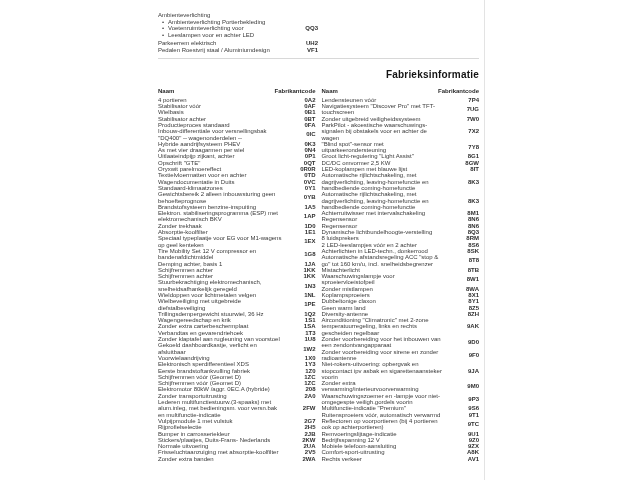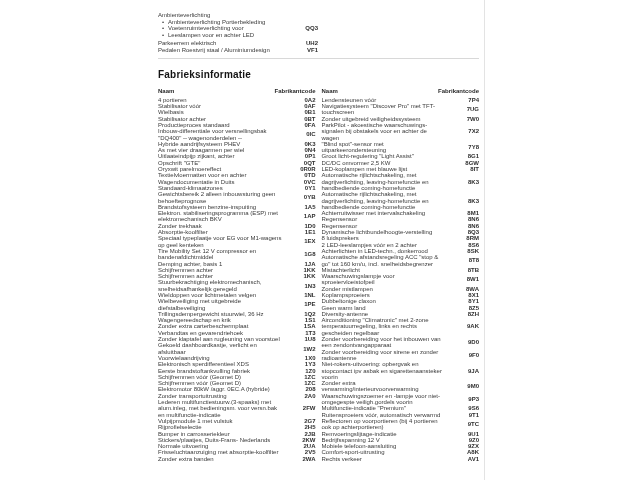--- a/index.html
+++ b/index.html
@@ -13,21 +13,21 @@
   .top-section { font-size:6px; line-height:6.5px; width:160px; }
   .trow { display:flex; align-items:center; }
   .trow .nm { flex:1; }
   .trow .cd { width:34px; text-align:right; font-weight:bold; color:#2e2e2e; }
   .trow.bullet .nm { padding-left:10px; position:relative; }
   .trow.bullet .nm::before { content:"\2022"; position:absolute; left:4px; }
   .top-gap { height:2px; }
 
   .sep { border:none; border-top:1px solid #d8d8d8; margin-top:5px; width:321px; }
 
-  .section-title { font-size:10px; font-weight:bold; color:#141414; margin-top:10px; letter-spacing:.2px; }
+  .section-title { font-size:10px; font-weight:bold; color:#141414; margin-top:10px; letter-spacing:.2px;text-align:right; }
 
   .cols { display:flex; margin-top:8px; gap:6px; }
   .col { width:160px; font-size:6px; line-height:6.3px; }
   .col-header { display:flex; font-weight:bold; color:#2a2a2a; margin-bottom:2.5px; }
   .col-header .nm { flex:1; }
   .col-header .cd { text-align:right; }
   .row { display:flex; align-items:center; }
   .row .nm { flex:1; padding-right:3px; }
   .row .cd { width:30px; text-align:right; font-weight:bold; color:#2e2e2e; white-space:nowrap; }
 </style>

